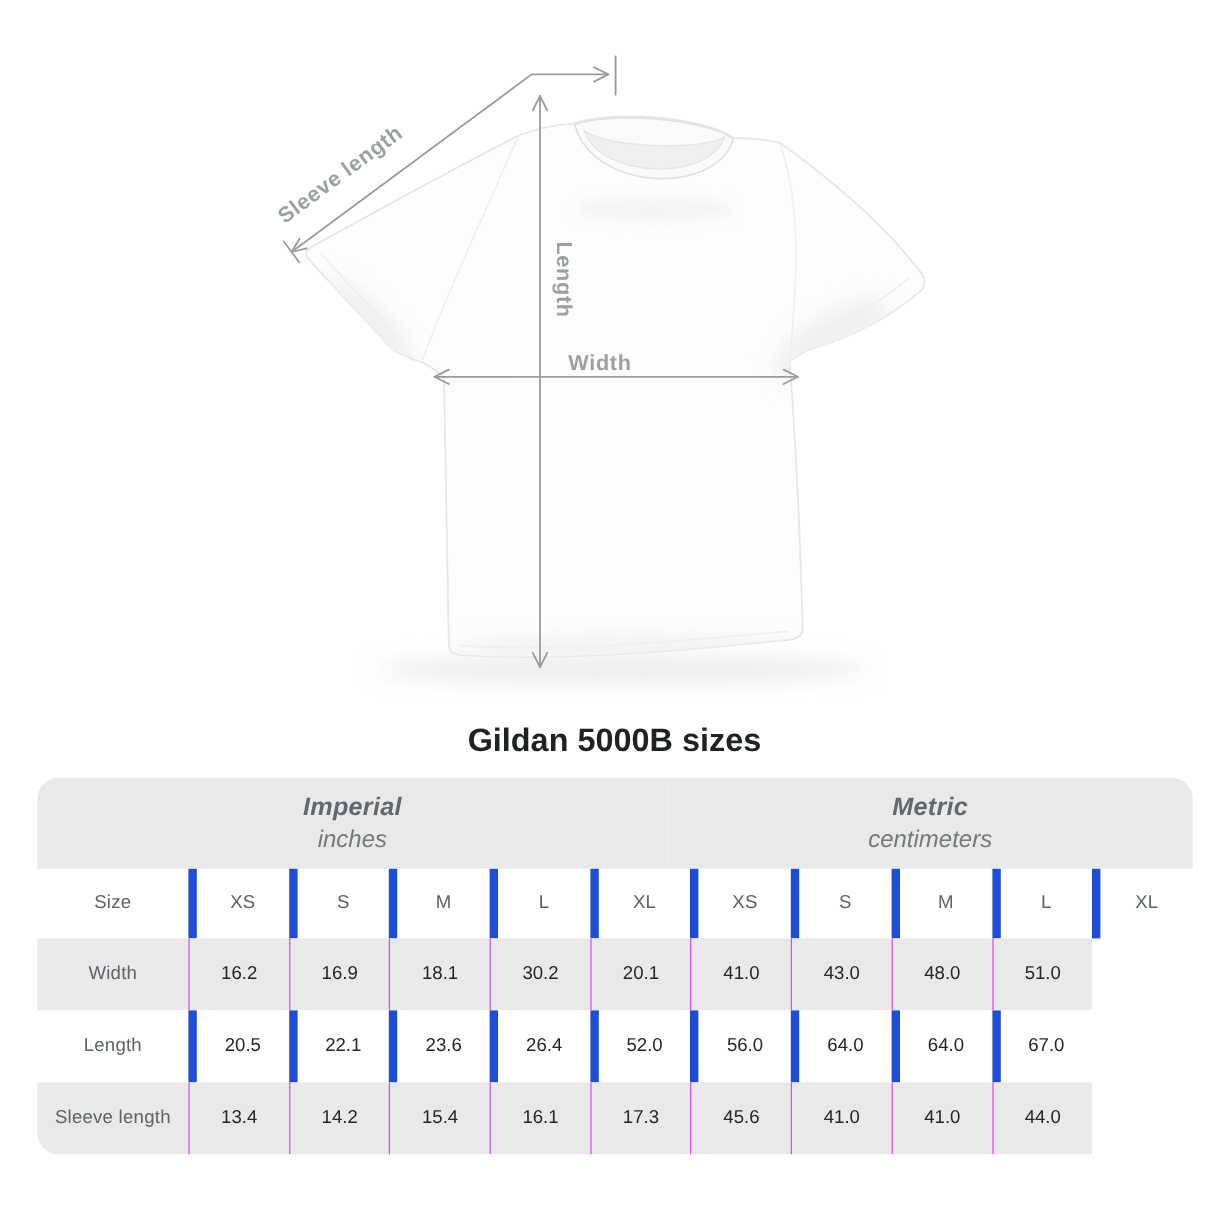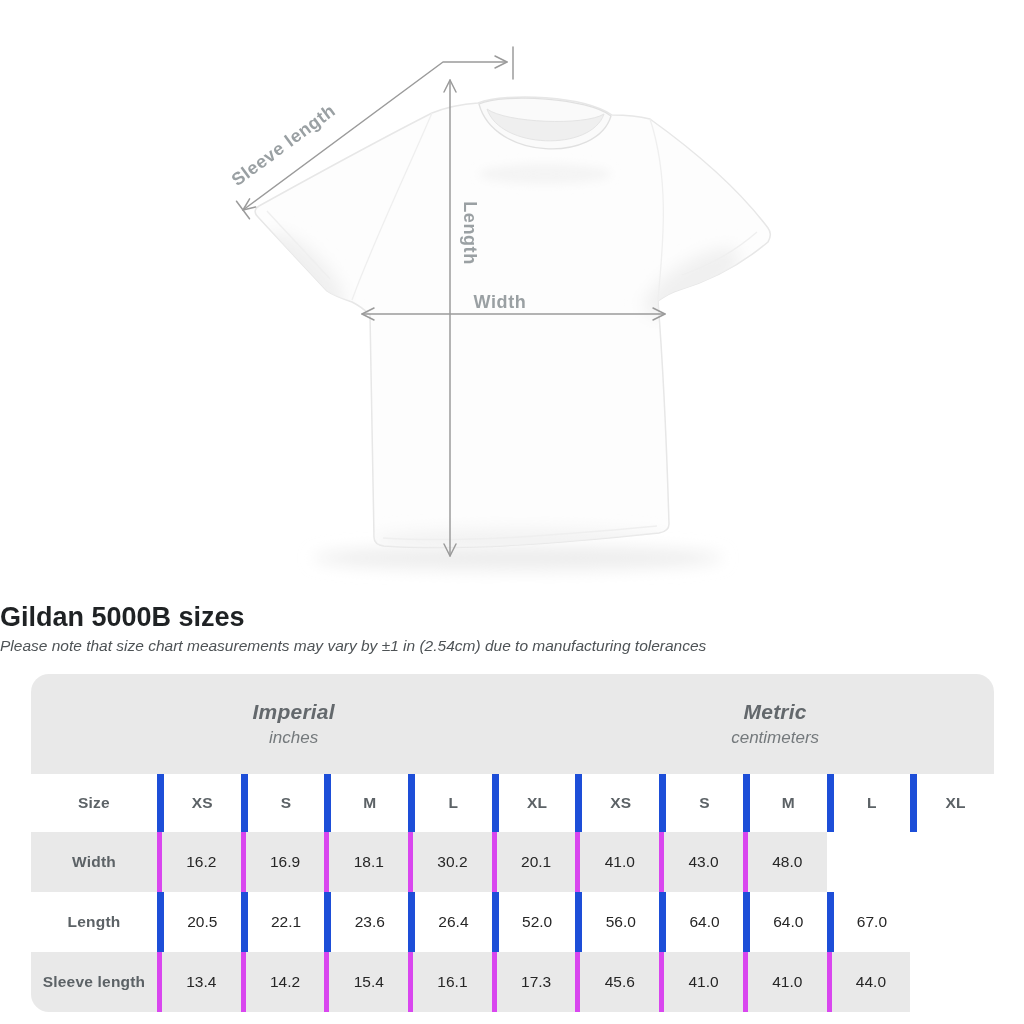--- a/index.html
+++ b/index.html
@@ -5,42 +5,42 @@
   html,body{margin:0;padding:0;background:#ffffff;}
   body{width:1024px;height:1024px;font-family:"Liberation Sans",sans-serif;-webkit-font-smoothing:antialiased;}
   .page{position:relative;width:1024px;height:1024px;overflow:hidden;background:#fff;}
 
   
   .diagram{position:relative;width:1024px;height:600px;}
   .diagram svg{display:block;}
   .anno-text{font-family:"Liberation Sans",sans-serif;font-weight:700;font-size:18px;fill:#9aa0a3;letter-spacing:.6px;}
 
   
-  .heading{}
+  .heading{text-align:center;}
   .title{font-size:27px;font-weight:700;color:#1f2224;line-height:30px;margin:2px 0 0;}
   .subtitle{font-size:15.5px;font-style:italic;color:#4e5356;line-height:24px;margin:2px 0 0;}
 
   
   .sizetable{margin:16px 30px 0 31px;border-radius:18px;overflow:hidden;}
   .trow{display:grid;grid-template-columns:126px repeat(10,1fr);}
-  .trow.band{height:100px;grid-template-columns:repeat(11,1fr);}
+  .trow.band{height:76px;grid-template-columns:repeat(11,1fr);}
   .trow.r-size{height:58px;}
   .trow.r-data{height:60px;}
   .cell{display:flex;align-items:center;justify-content:center;min-width:0;}
   .bcell{background:#e9e9e9;flex-direction:column;gap:4px;}
   .bcell.imperial{grid-column:1/7;}
   .bcell.metric{grid-column:7/12;}
   .band-name{font-size:21px;font-weight:700;font-style:italic;color:#63686c;letter-spacing:.2px;}
-  .band-unit{font-size:17px;font-style:italic;color:#74797c;}
-  .hdr{font-weight:700;color:#5c6266;font-size:15.5px;letter-spacing:.2px;}
+  .band-unit{font-size:20px;font-style:italic;color:#74797c;}
+  .hdr{font-weight:400;color:#5c6266;font-size:15.5px;letter-spacing:.2px;}
   .val{color:#262626;font-size:15.5px;}
   .r-white .cell{background:#ffffff;}
   .r-gray .cell{background:#e9e9e9;}
   .r-white .cell + .cell{border-left:7px solid #1d4ed8;}
-  .r-gray .cell + .cell{border-left:5px solid #d946ef;}
+  .r-gray .cell + .cell{border-left:1px solid #d946ef;}
 </style>
 </head>
 <body>
 
 <div class="page">
 
   <div class="diagram">
     <svg width="1024" height="600" viewBox="0 0 1024 600">
       <defs>
         <filter id="b8" x="-60%" y="-60%" width="220%" height="220%">
@@ -117,21 +117,20 @@
       </g>
 
       <text class="anno-text" x="500" y="308" text-anchor="middle">Width</text>
       <text class="anno-text" x="464" y="233" text-anchor="middle" transform="rotate(90 464 233)">Length</text>
       <text class="anno-text" x="287" y="150" text-anchor="middle" transform="rotate(-36.5 287 150)">Sleeve length</text>
     </svg>
   </div>
 
   <div class="heading">
     <div class="title">Gildan 5000B sizes</div>
-    <div class="subtitle">Please note that size chart measurements may vary by ±1 in (2.54cm) due to manufacturing tolerances</div>
   </div>
 
   <div class="sizetable">
 
     <div class="trow band">
       <div class="cell bcell imperial">
         <div class="band-name">Imperial</div>
         <div class="band-unit">inches</div>
       </div>
       <div class="cell bcell metric">
@@ -157,20 +156,21 @@
     <div class="trow r-data r-gray">
       <div class="cell hdr">Width</div>
       <div class="cell val">16.2</div>
       <div class="cell val">16.9</div>
       <div class="cell val">18.1</div>
       <div class="cell val">30.2</div>
       <div class="cell val">20.1</div>
       <div class="cell val">41.0</div>
       <div class="cell val">43.0</div>
       <div class="cell val">48.0</div>
+      <div class="cell val">51.0</div>
     </div>
 
     <div class="trow r-data r-white">
       <div class="cell hdr">Length</div>
       <div class="cell val">20.5</div>
       <div class="cell val">22.1</div>
       <div class="cell val">23.6</div>
       <div class="cell val">26.4</div>
       <div class="cell val">52.0</div>
       <div class="cell val">56.0</div>

